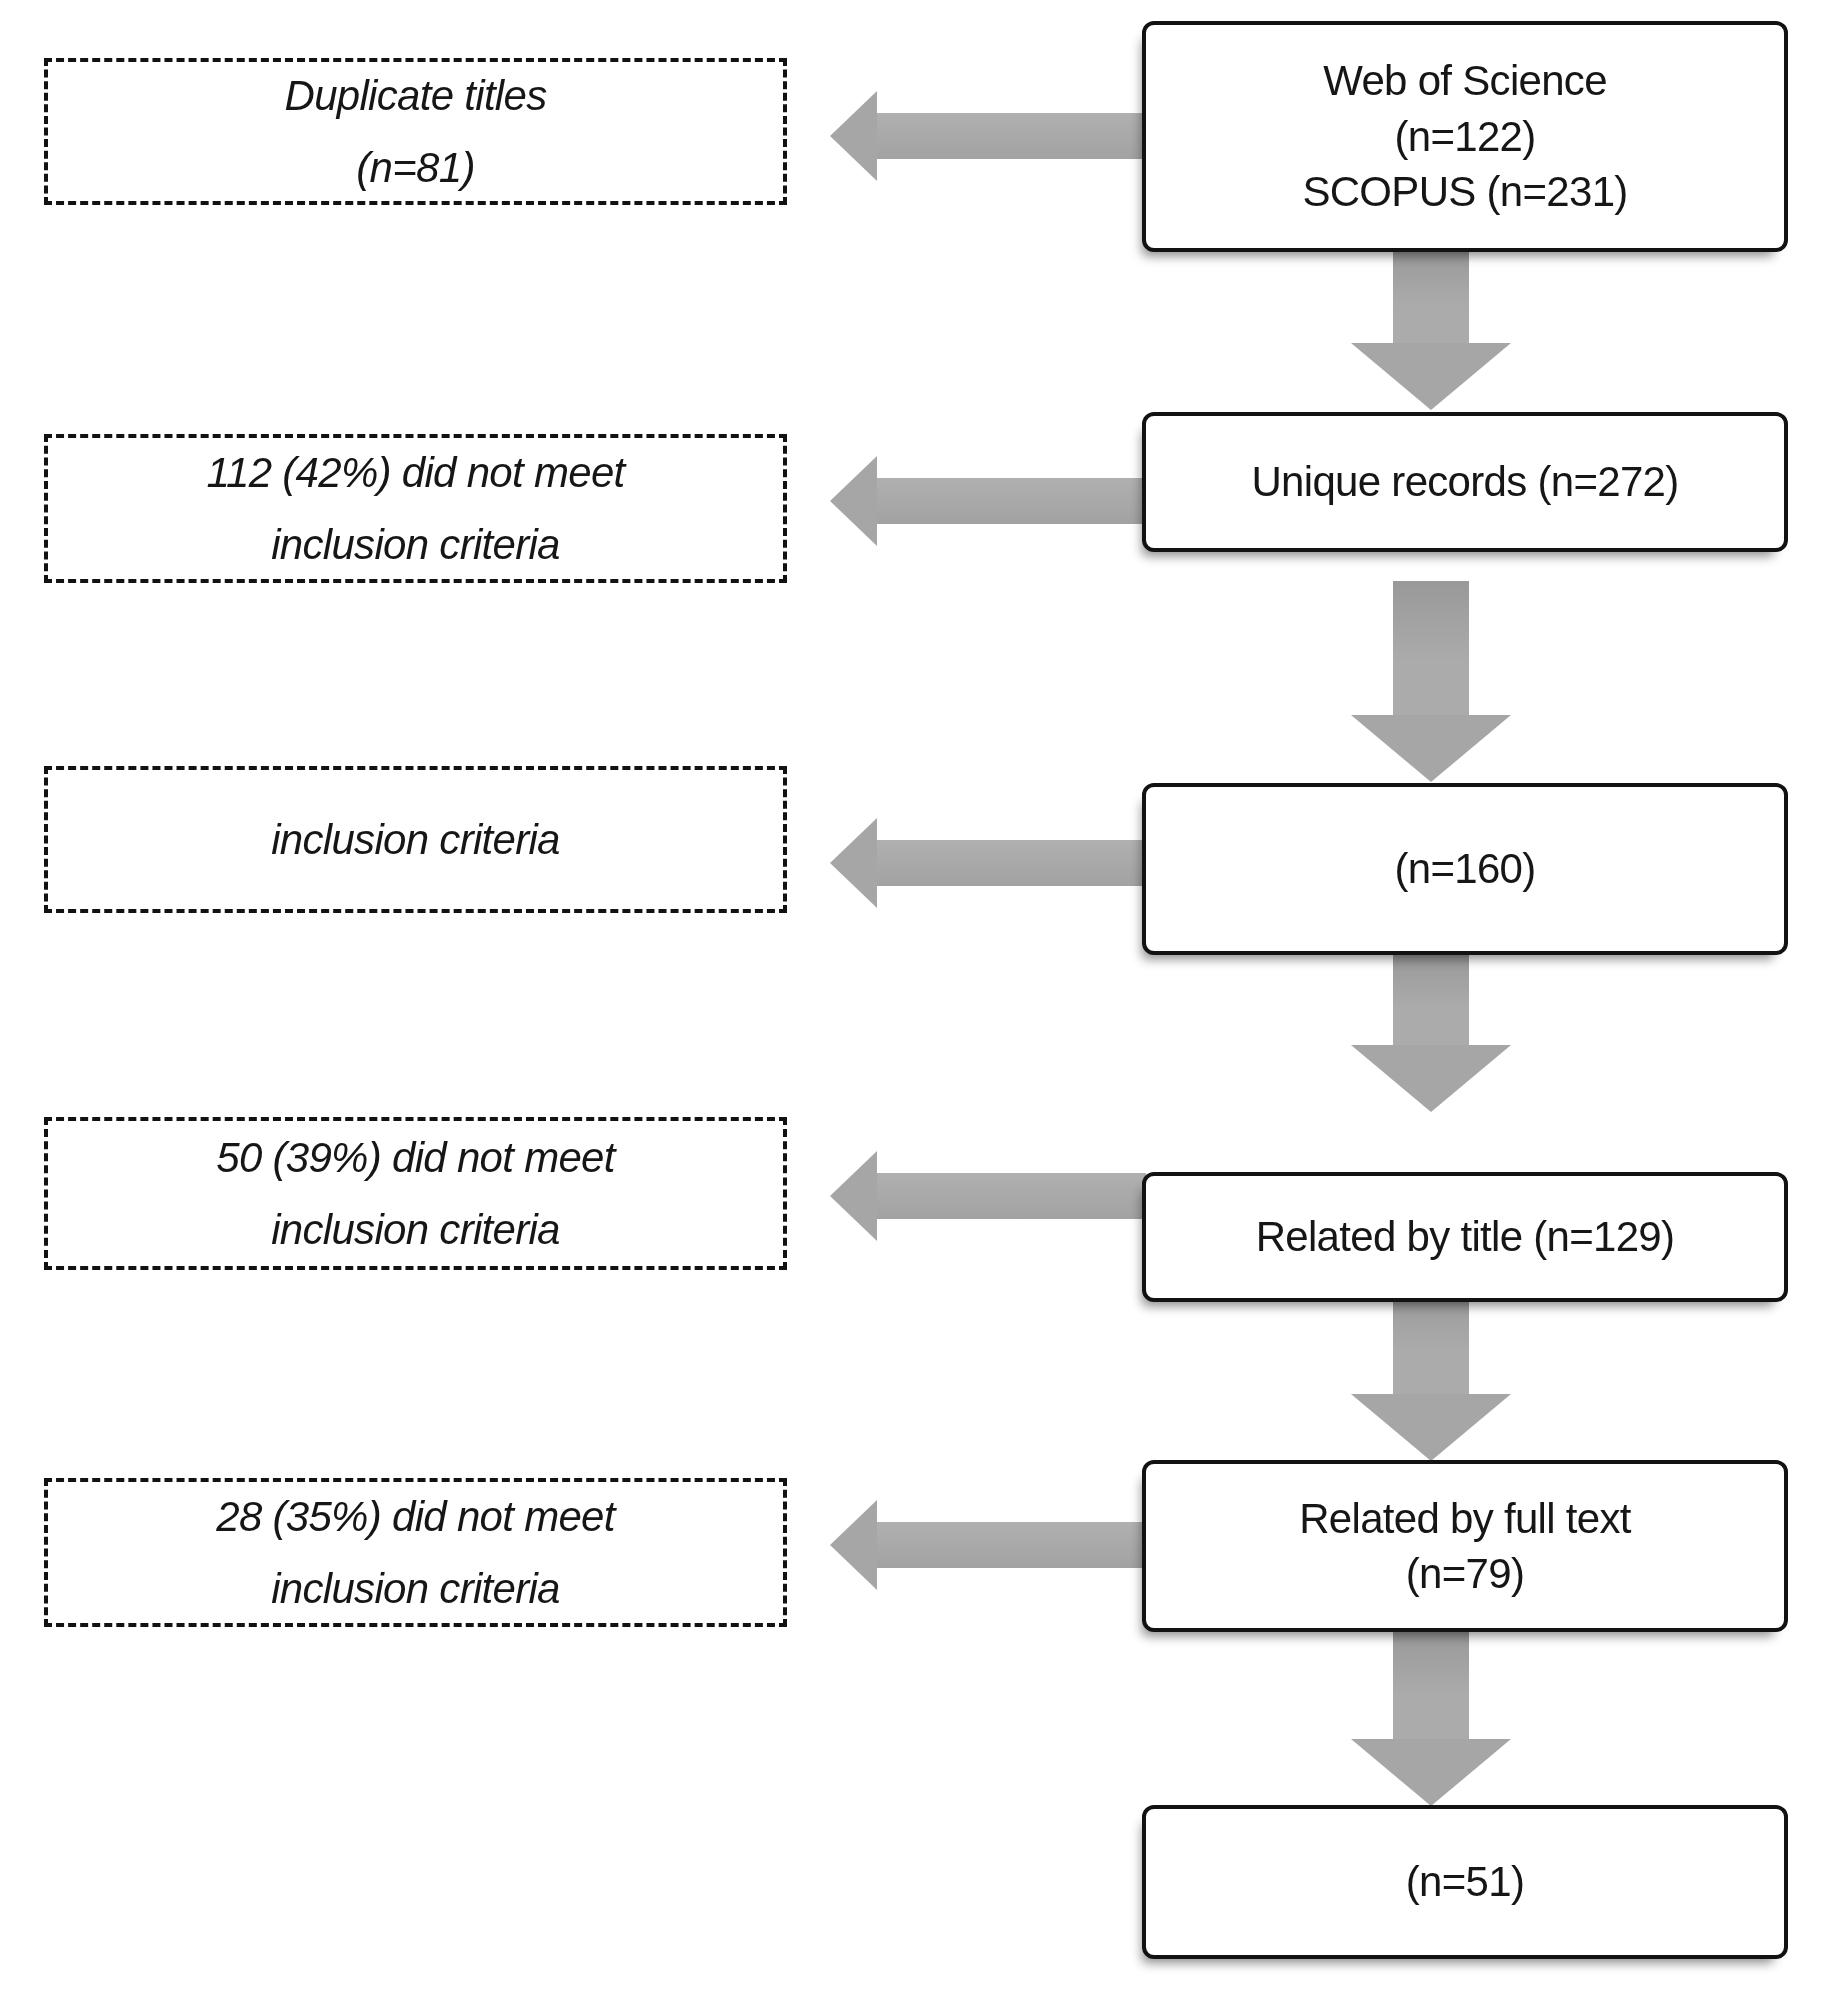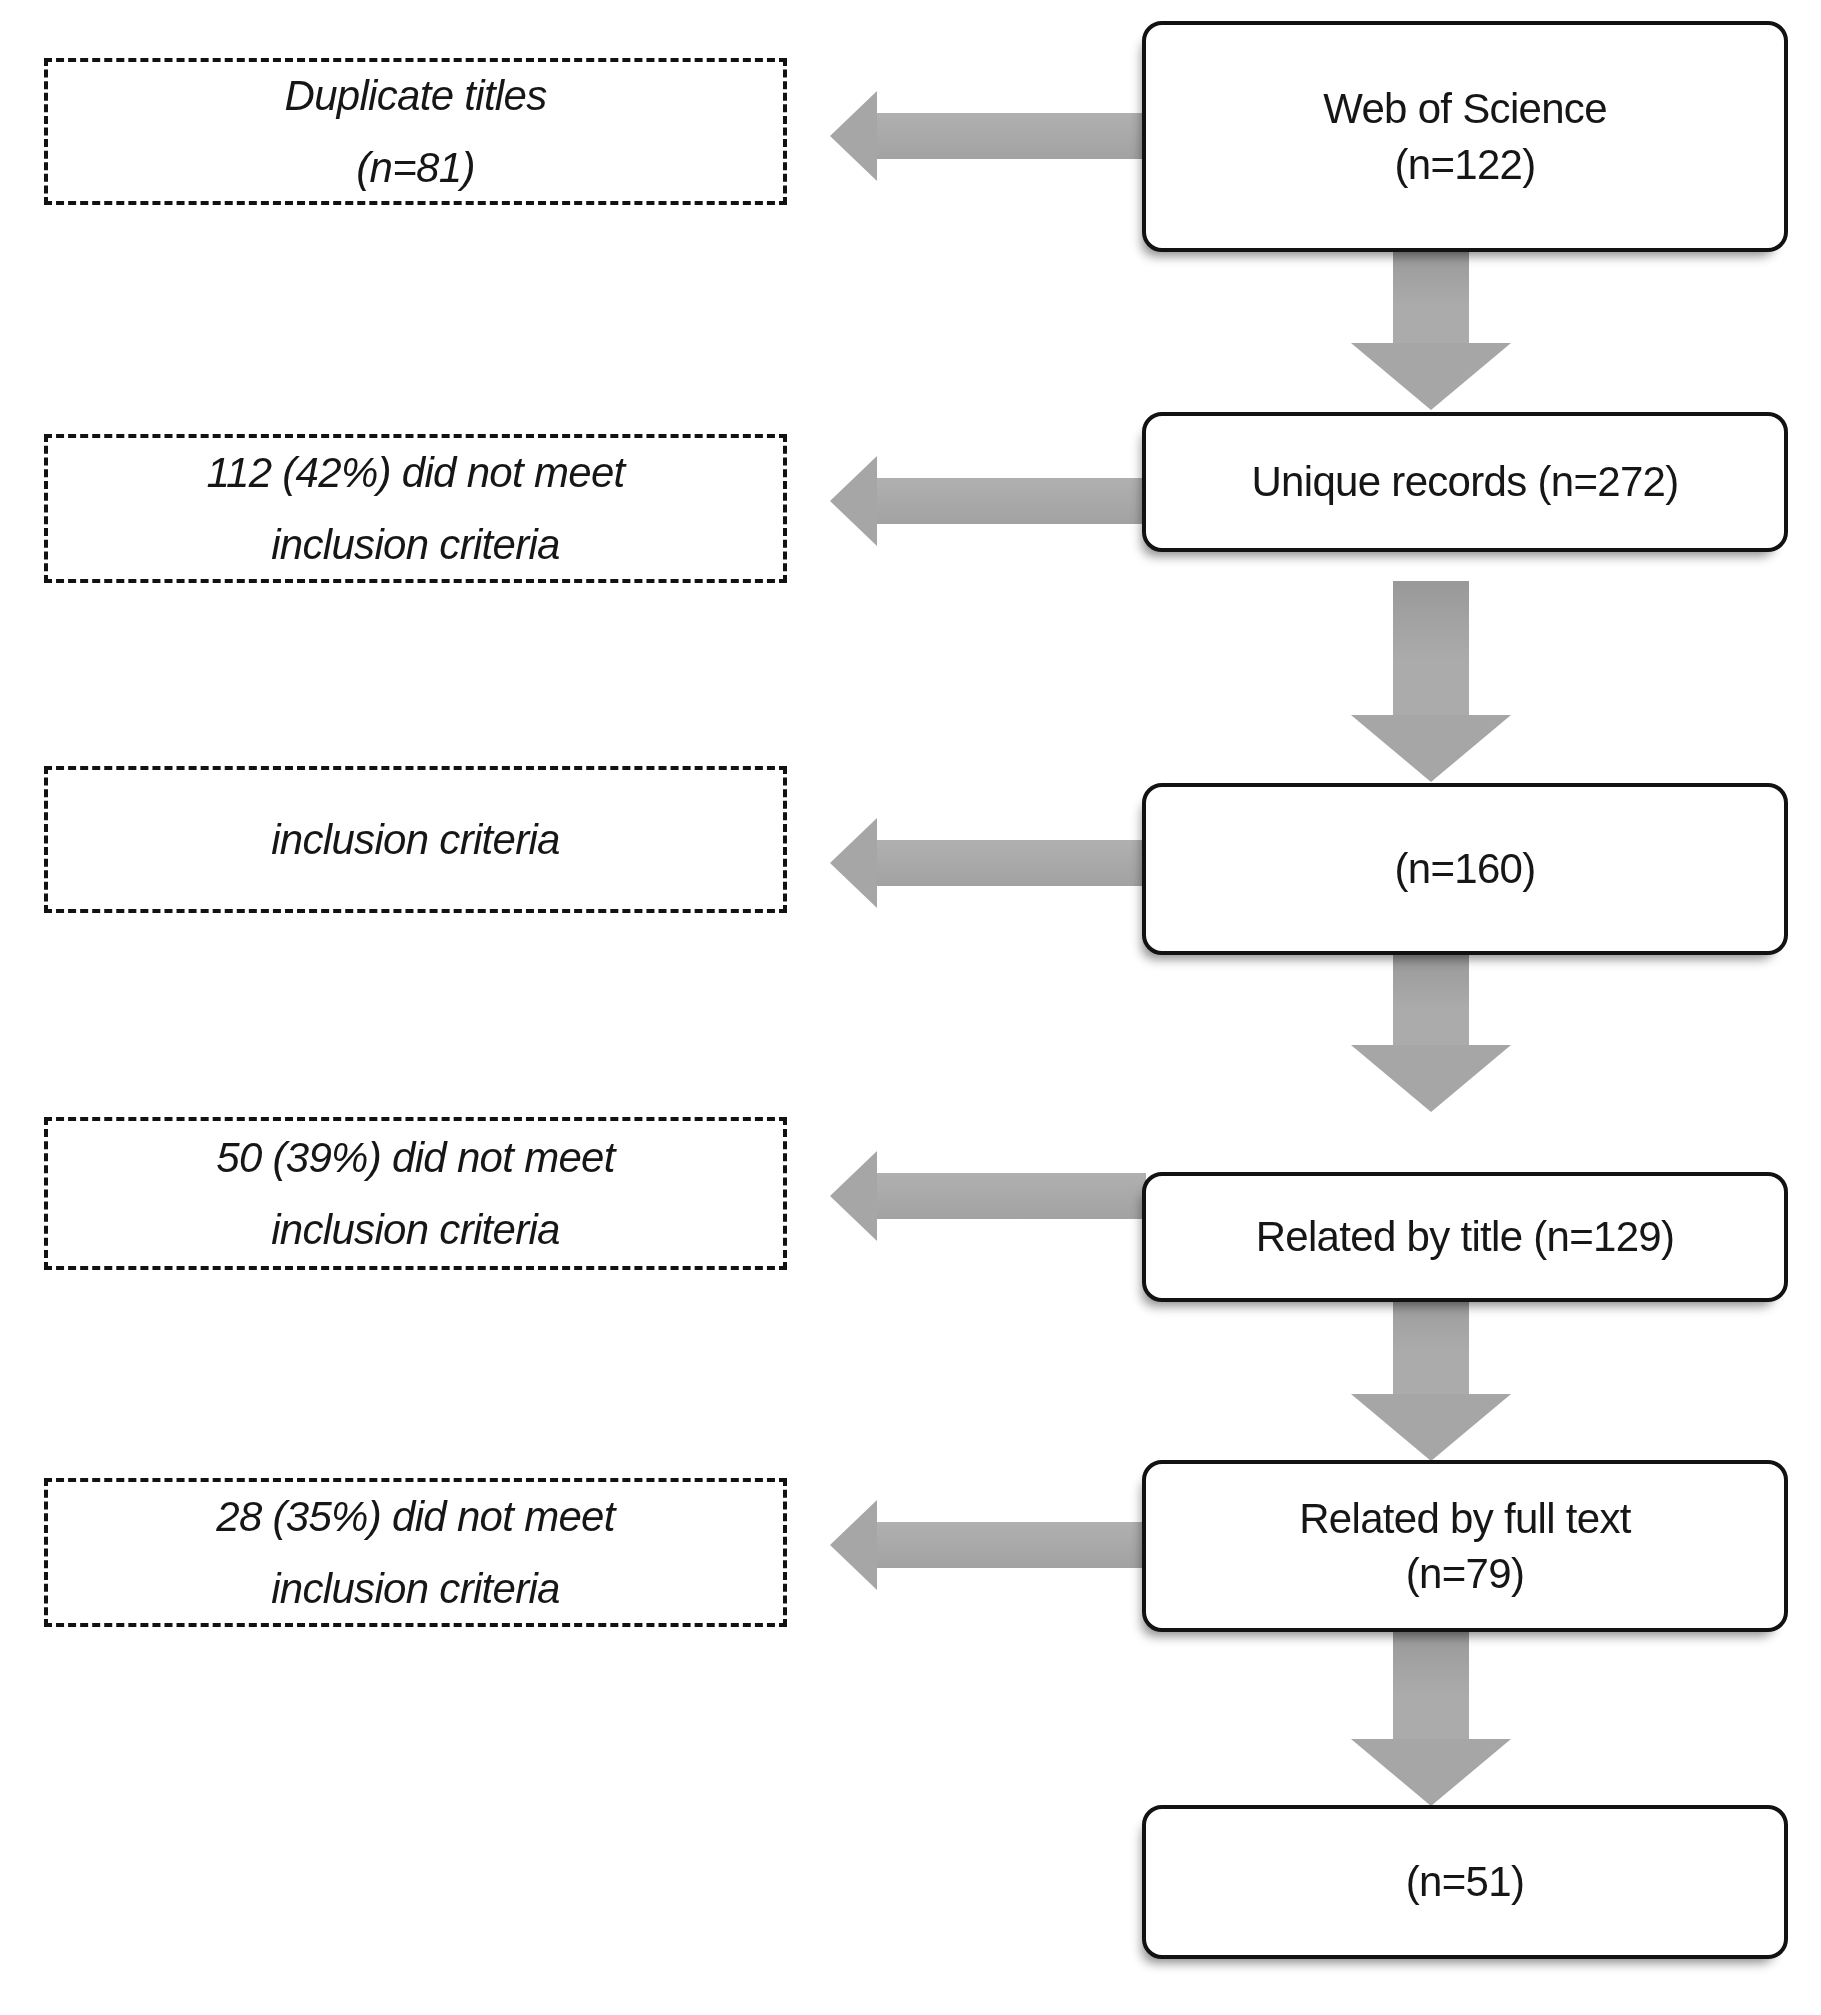--- a/index.html
+++ b/index.html
@@ -17,21 +17,21 @@
     overflow: hidden;
   }
 
   
   .rbox {
     position: absolute;
     left: 1142px;
     width: 646px;
     box-sizing: border-box;
     border: 4.9px solid #121212;
-    border-radius: 20px;
+    border-radius: 12px;
     background: #ffffff;
     display: flex;
     flex-direction: column;
     align-items: center;
     justify-content: center;
     text-align: center;
     font-size: 42px;
     line-height: 1.32;
     letter-spacing: -0.7px;
     box-shadow: -7px 11px 11px -7px rgba(0,0,0,0.45);
@@ -149,20 +149,21 @@
     <div class="hbar"></div>
   </div>
   <div class="harrow" style="top:1500px">
     <div class="hhead"></div>
     <div class="hbar"></div>
   </div>
 
   <div class="rbox" style="top:21px;height:231px">
     <div class="line">Web of Science</div>
     <div class="line">(n=122)</div>
+    <div class="line">SCOPUS (n=231)</div>
   </div>
 
   <div class="rbox" style="top:412px;height:140px">
     <div class="line">Unique records (n=272)</div>
   </div>
 
   <div class="rbox" style="top:783px;height:172px">
     <div class="line">(n=160)</div>
   </div>
 

